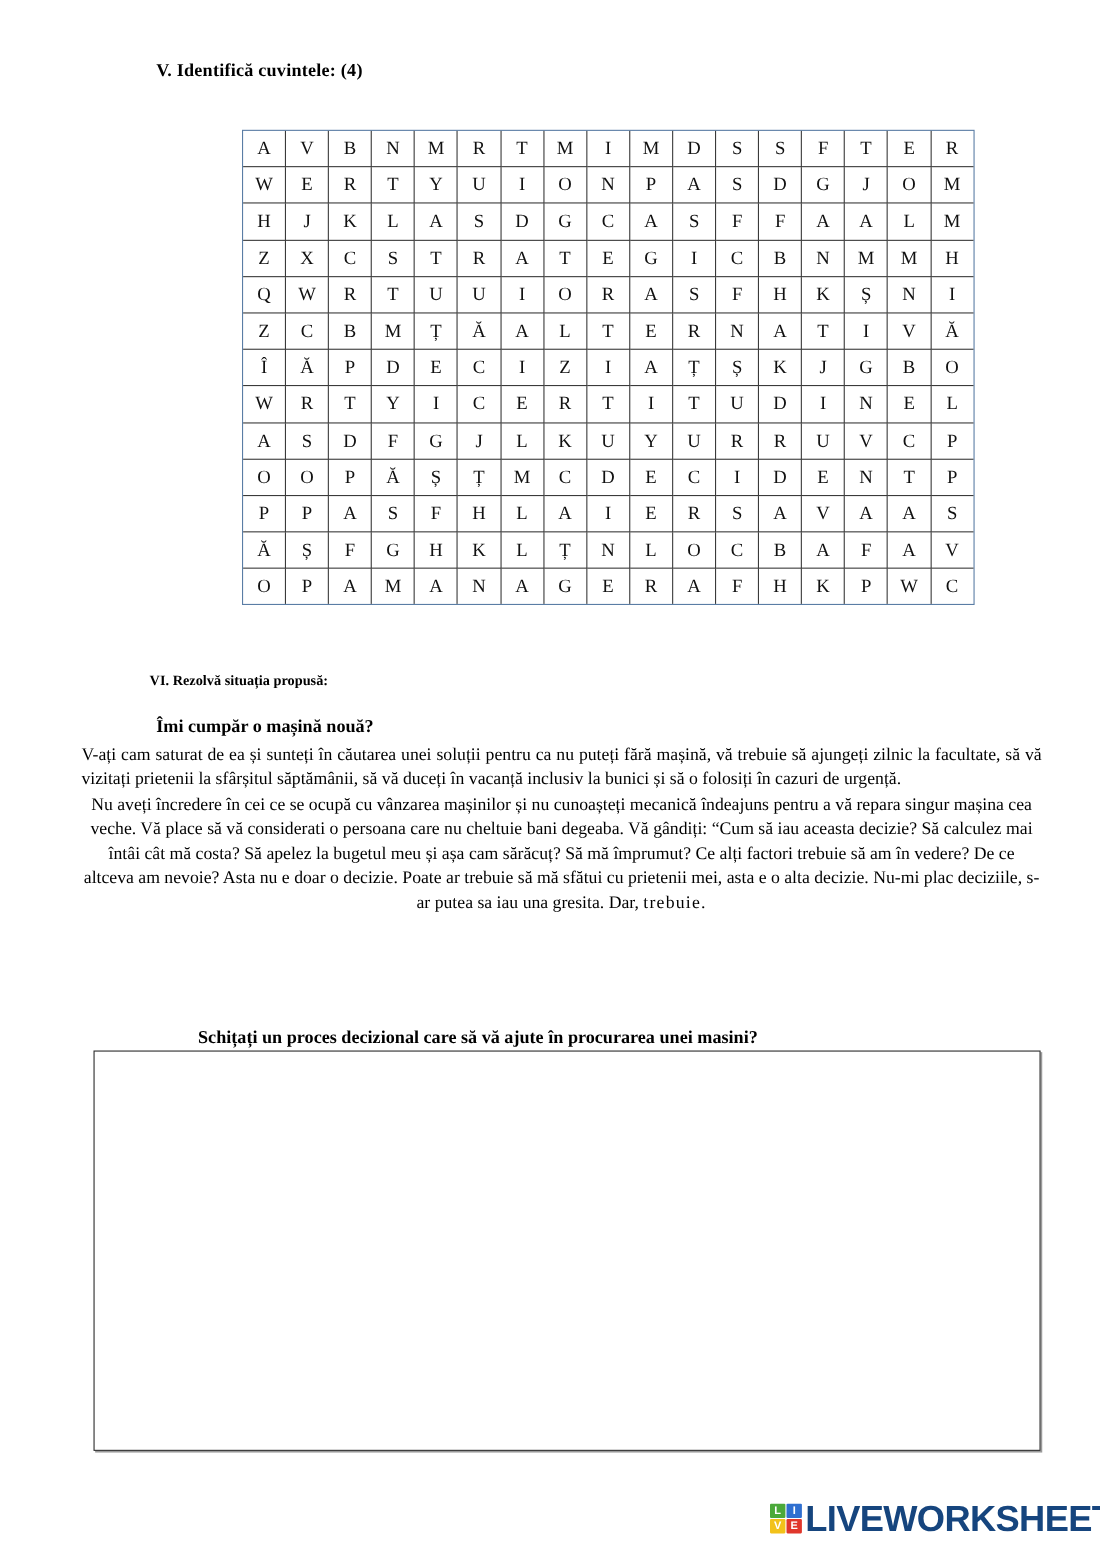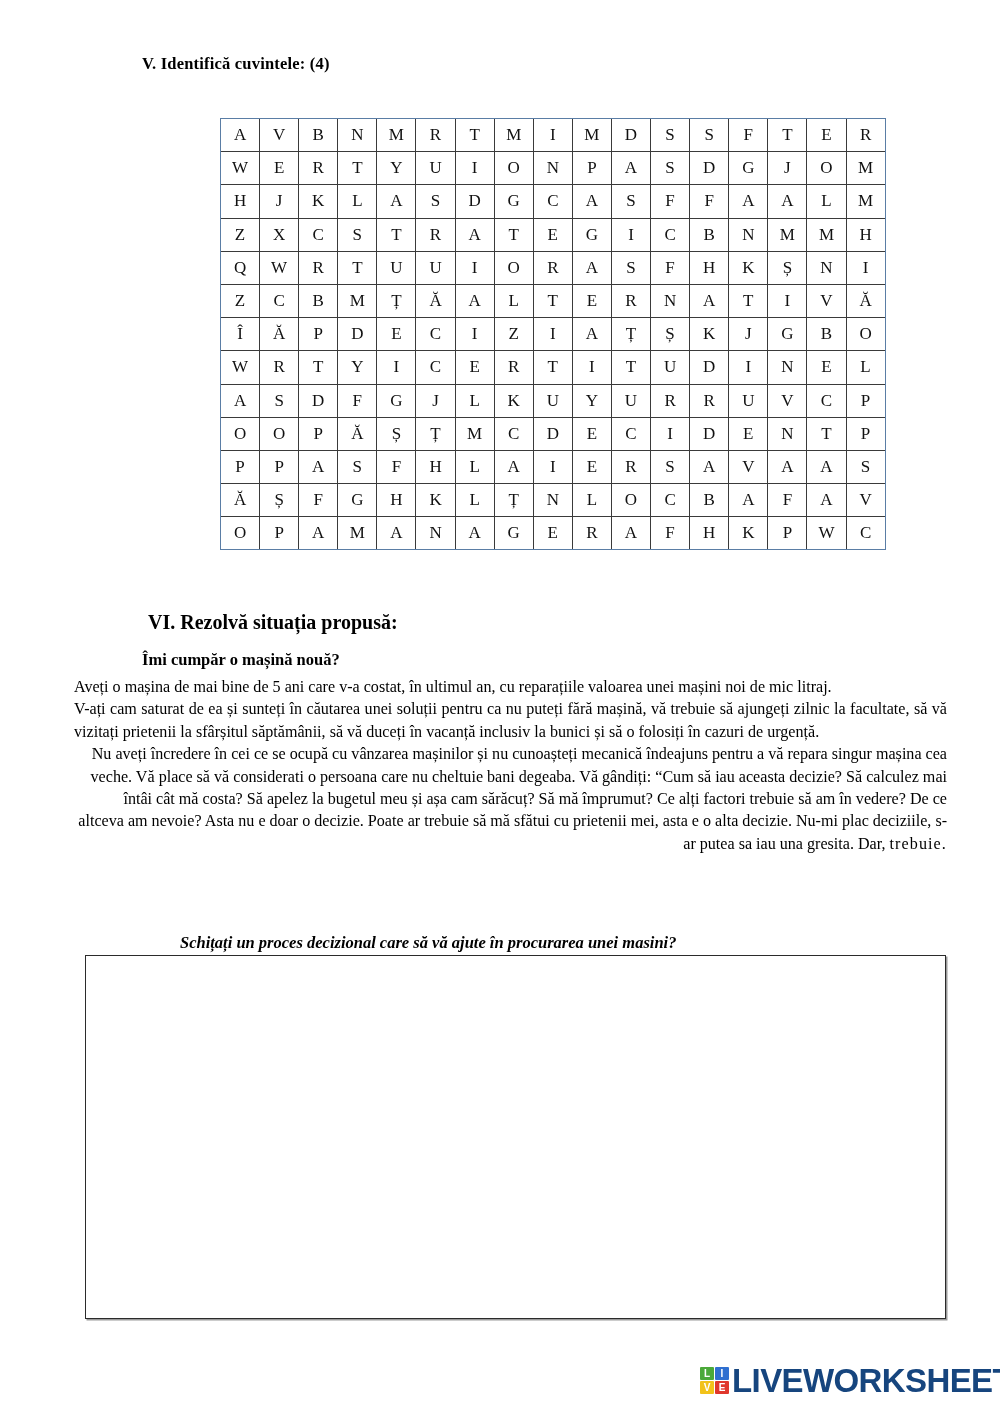--- a/index.html
+++ b/index.html
@@ -54,23 +54,23 @@
     color: #111111;
   }
   table.wordsearch tr:first-child td { border-top: none; }
   table.wordsearch tr:last-child td { border-bottom: none; }
   table.wordsearch td:first-child { border-left: none; }
   table.wordsearch td:last-child { border-right: none; }
 
   
   .heading-vi {
     position: absolute;
-    left: 148px;
+    left: 136px;
     top: 611px;
-    font-size: 20px;
+    font-size: 13px;
     font-weight: bold;
     white-space: nowrap;
   }
   .scenario-title {
     position: absolute;
     left: 142px;
     top: 650px;
     font-size: 16.5px;
     font-weight: bold;
     white-space: nowrap;
@@ -83,33 +83,32 @@
     width: 873px;
     font-size: 16.1px;
     line-height: 22.4px;
     text-align: justify;
     text-justify: inter-word;
   }
   .body-text p {
     margin: 0;
     text-align: justify;
   }
-  .body-text p:last-child { text-align: right; }
+  .body-text p:last-child { text-align: center; }
   .mono-ish {
     letter-spacing: 1.1px;
   }
 
   .task-question {
     position: absolute;
     left: 180px;
     top: 933px;
     font-size: 16.5px;
     font-weight: bold;
     white-space: nowrap;
-    font-style: italic;
   }
 
   
   .answer-box {
     position: absolute;
     left: 85px;
     top: 955px;
     width: 861px;
     height: 364px;
     border: 1.1px solid #2b2b2b;
@@ -413,21 +412,20 @@
         </tr>
       </tbody>
   </table>
 </div>
 
 <div class="heading-vi">VI. Rezolvă situația propusă:</div>
 
 <div class="scenario-title">Îmi cumpăr o mașină nouă?</div>
 
 <div class="body-text">
-  <p>Aveți o mașina de mai bine de 5 ani care v-a costat, în ultimul an, cu reparațiile valoarea unei mașini noi de mic litraj.</p>
   <p>V-ați cam saturat de ea și sunteți în căutarea unei soluții pentru ca nu puteți fără mașină, vă trebuie să ajungeți zilnic la facultate, să vă vizitați prietenii la sfârșitul săptămânii, să vă duceți în vacanță inclusiv la bunici și să o folosiți în cazuri de urgență.</p>
   <p><span>Nu aveți încredere în cei ce se ocupă cu vânzarea mașinilor și nu cunoașteți mecanică îndeajuns pentru a vă repara singur mașina cea veche. Vă place să vă considerati o persoana  care  nu  cheltuie bani degeaba. Vă gândiți: “Cum să  iau aceasta decizie? Să calculez mai întâi cât mă costa? Să apelez la bugetul meu și așa cam sărăcuț? Să mă împrumut? Ce alți factori trebuie să am în vedere? De ce altceva am nevoie? Asta nu e doar o decizie. Poate ar trebuie să mă sfătui cu prietenii mei, asta e o alta decizie. Nu-mi plac deciziile, s-ar putea sa iau una gresita. Dar, </span><span class="mono-ish">trebuie.</span></p>
 </div>
 
 <div class="task-question">Schițați un proces decizional care să vă ajute în procurarea unei masini?</div>
 
 <div class="answer-box"></div>
 
 <div class="footer-logo">
   <div class="logo-mark">

